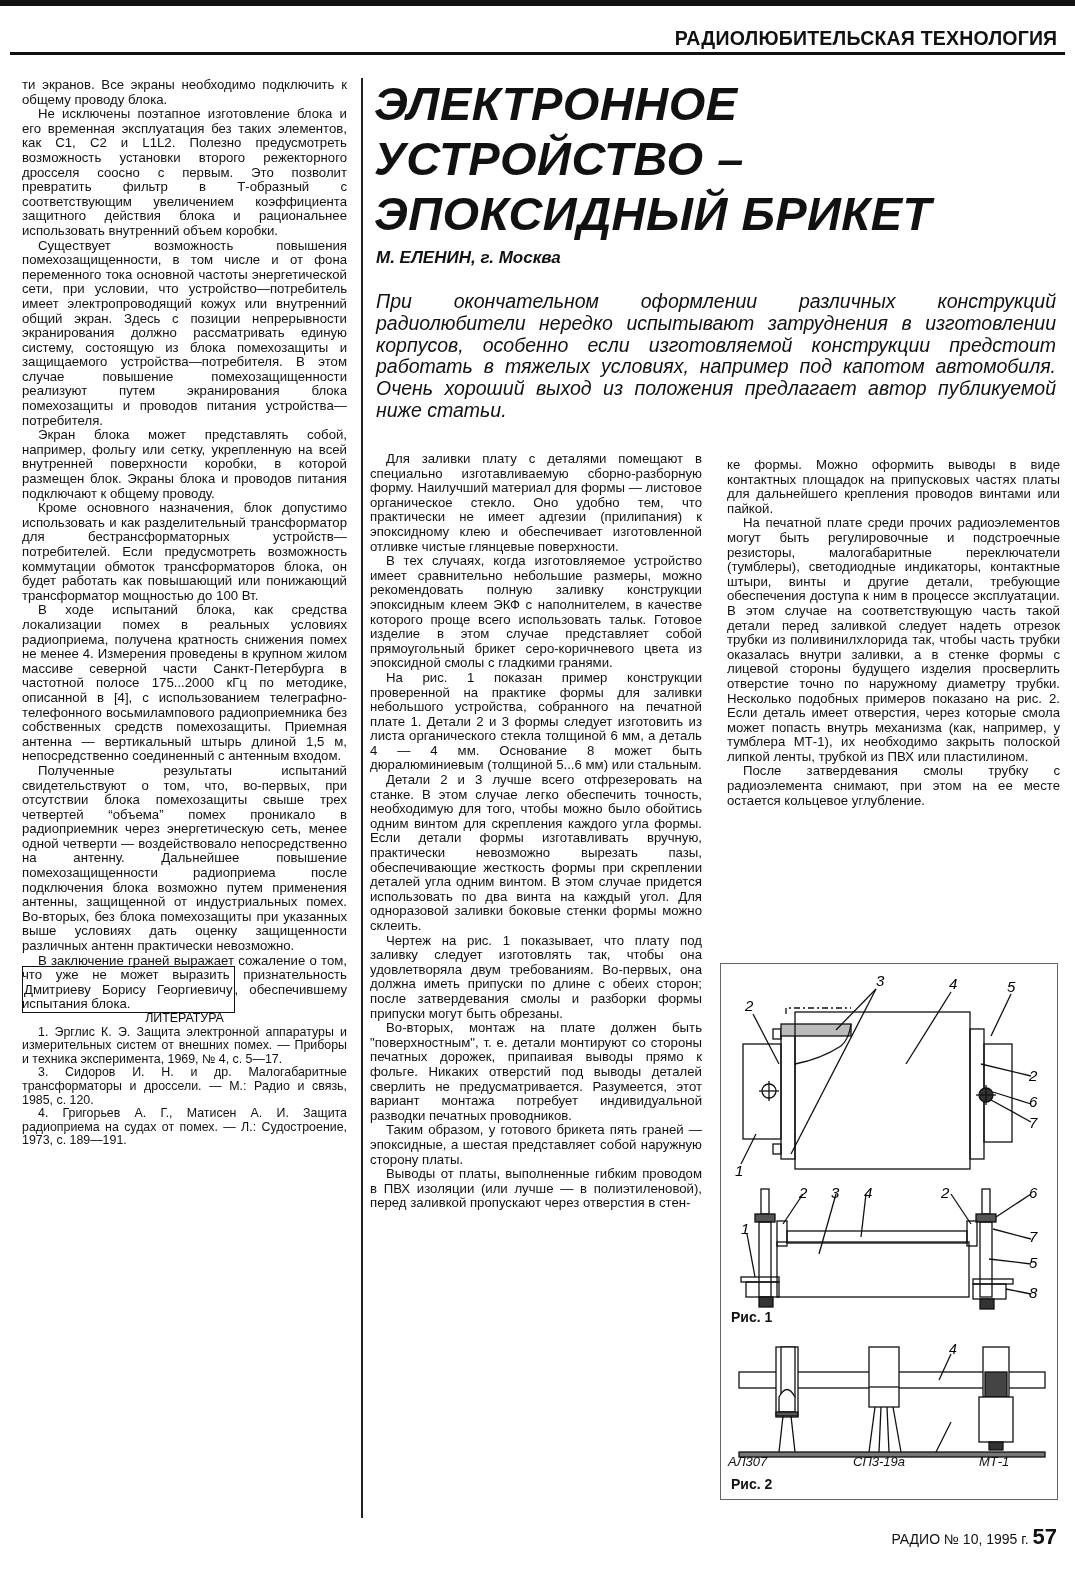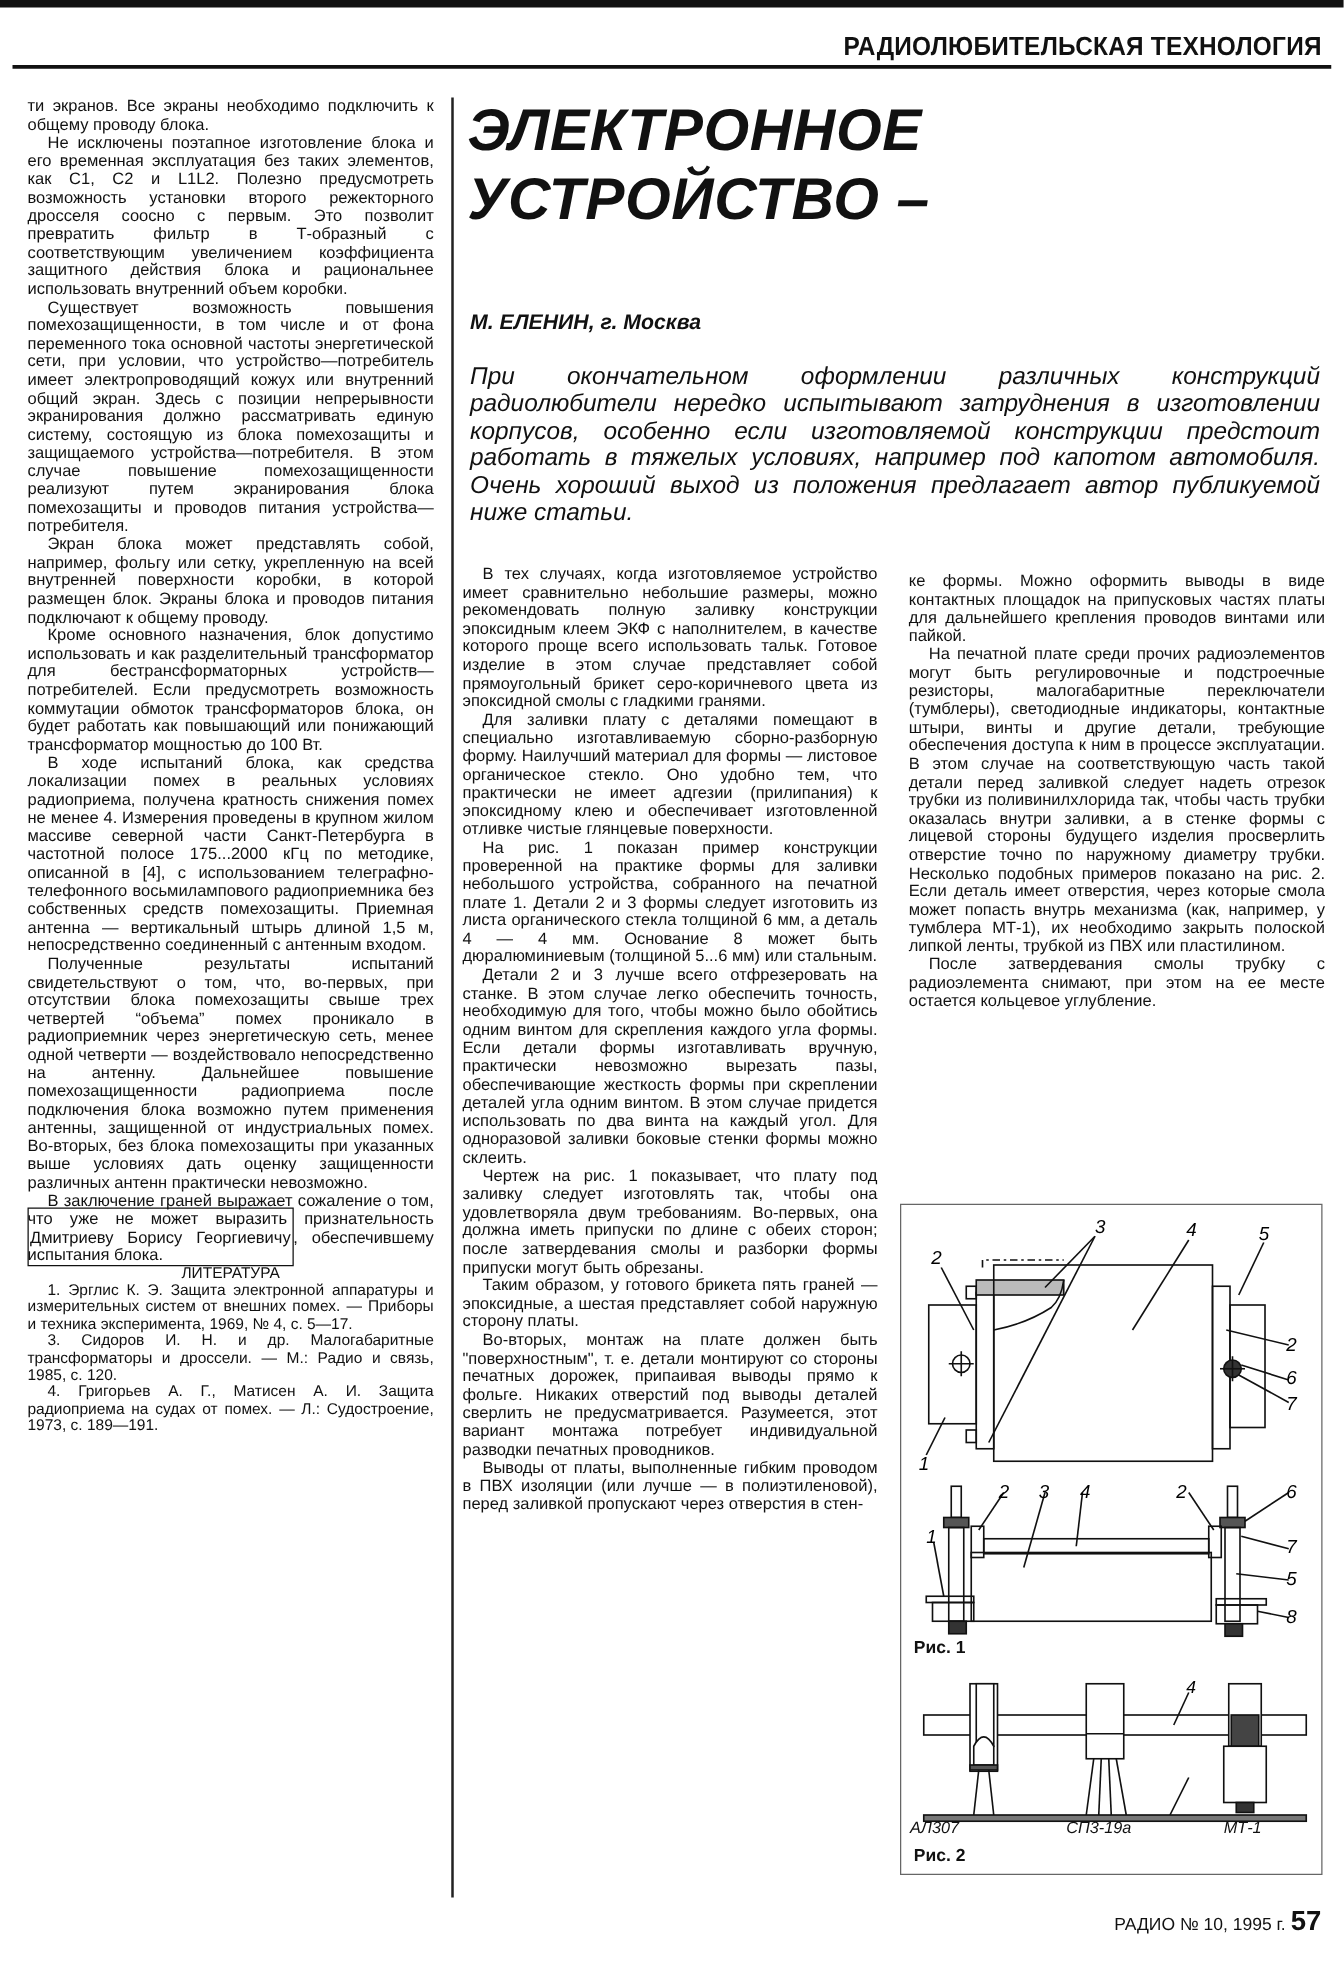--- a/index.html
+++ b/index.html
@@ -50,32 +50,33 @@
     <p>3. Сидоров И. Н. и др. Малогабаритные трансформаторы и дроссели. — М.: Радио и связь, 1985, с. 120.</p>
     <p>4. Григорьев А. Г., Матисен А. И. Защита радиоприема на судах от помех. — Л.: Судостроение, 1973, с. 189—191.</p>
   </div>
 </div>
 
 <div class="vrule"></div>
 
 <div class="title">
   <div>ЭЛЕКТРОННОЕ</div>
   <div>УСТРОЙСТВО –</div>
+  <div>ЭПОКСИДНЫЙ БРИКЕТ</div>
 </div>
 <div class="author">М. ЕЛЕНИН, г. Москва</div>
 <div class="lead">При окончательном оформлении различных конструкций радиолюбители нередко испытывают затруднения в изготовлении корпусов, особенно если изготовляемой конструкции предстоит работать в тяжелых условиях, например под капотом автомобиля. Очень хороший выход из положения предлагает автор публикуемой ниже статьи.</div>
 
 <div class="col col2">
+  <p>Для заливки плату с деталями помещают в специально изготавливаемую сборно-разборную форму. Наилучший материал для формы — листовое органическое стекло. Оно удобно тем, что практически не имеет адгезии (прилипания) к эпоксидному клею и обеспечивает изготовленной отливке чистые глянцевые поверхности.</p>
   <p>В тех случаях, когда изготовляемое устройство имеет сравнительно небольшие размеры, можно рекомендовать полную заливку конструкции эпоксидным клеем ЭКФ с наполнителем, в качестве которого проще всего использовать тальк. Готовое изделие в этом случае представляет собой прямоугольный брикет серо-коричневого цвета из эпоксидной смолы с гладкими гранями.</p>
-  <p>Для заливки плату с деталями помещают в специально изготавливаемую сборно-разборную форму. Наилучший материал для формы — листовое органическое стекло. Оно удобно тем, что практически не имеет адгезии (прилипания) к эпоксидному клею и обеспечивает изготовленной отливке чистые глянцевые поверхности.</p>
   <p>На рис. 1 показан пример конструкции проверенной на практике формы для заливки небольшого устройства, собранного на печатной плате 1. Детали 2 и 3 формы следует изготовить из листа органического стекла толщиной 6 мм, а деталь 4 — 4 мм. Основание 8 может быть дюралюминиевым (толщиной 5...6 мм) или стальным.</p>
   <p>Детали 2 и 3 лучше всего отфрезеровать на станке. В этом случае легко обеспечить точность, необходимую для того, чтобы можно было обойтись одним винтом для скрепления каждого угла формы. Если детали формы изготавливать вручную, практически невозможно вырезать пазы, обеспечивающие жесткость формы при скреплении деталей угла одним винтом. В этом случае придется использовать по два винта на каждый угол. Для одноразовой заливки боковые стенки формы можно склеить.</p>
   <p>Чертеж на рис. 1 показывает, что плату под заливку следует изготовлять так, чтобы она удовлетворяла двум требованиям. Во-первых, она должна иметь припуски по длине с обеих сторон; после затвердевания смолы и разборки формы припуски могут быть обрезаны.</p>
+  <p>Во-вторых, монтаж на плате должен быть "поверхностным", т. е. детали монтируют со стороны печатных дорожек, припаивая выводы прямо к фольге. Никаких отверстий под выводы деталей сверлить не предусматривается. Разумеется, этот вариант монтажа потребует индивидуальной разводки печатных проводников.</p>
   <p>Таким образом, у готового брикета пять граней — эпоксидные, а шестая представляет собой наружную сторону платы.</p>
-  <p>Во-вторых, монтаж на плате должен быть "поверхностным", т. е. детали монтируют со стороны печатных дорожек, припаивая выводы прямо к фольге. Никаких отверстий под выводы деталей сверлить не предусматривается. Разумеется, этот вариант монтажа потребует индивидуальной разводки печатных проводников.</p>
   <p>Выводы от платы, выполненные гибким проводом в ПВХ изоляции (или лучше — в полиэтиленовой), перед заливкой пропускают через отверстия в стен-</p>
 </div>
 
 <div class="col col3">
   <p class="noindent">ке формы. Можно оформить выводы в виде контактных площадок на припусковых частях платы для дальнейшего крепления проводов винтами или пайкой.</p>
   <p>На печатной плате среди прочих радиоэлементов могут быть регулировочные и подстроечные резисторы, малогабаритные переключатели (тумблеры), светодиодные индикаторы, контактные штыри, винты и другие детали, требующие обеспечения доступа к ним в процессе эксплуатации. В этом случае на соответствующую часть такой детали перед заливкой следует надеть отрезок трубки из поливинилхлорида так, чтобы часть трубки оказалась внутри заливки, а в стенке формы с лицевой стороны будущего изделия просверлить отверстие точно по наружному диаметру трубки. Несколько подобных примеров показано на рис. 2. Если деталь имеет отверстия, через которые смола может попасть внутрь механизма (как, например, у тумблера МТ-1), их необходимо закрыть полоской липкой ленты, трубкой из ПВХ или пластилином.</p>
   <p>После затвердевания смолы трубку с радиоэлемента снимают, при этом на ее месте остается кольцевое углубление.</p>
 </div>
 
 <div class="figure">

